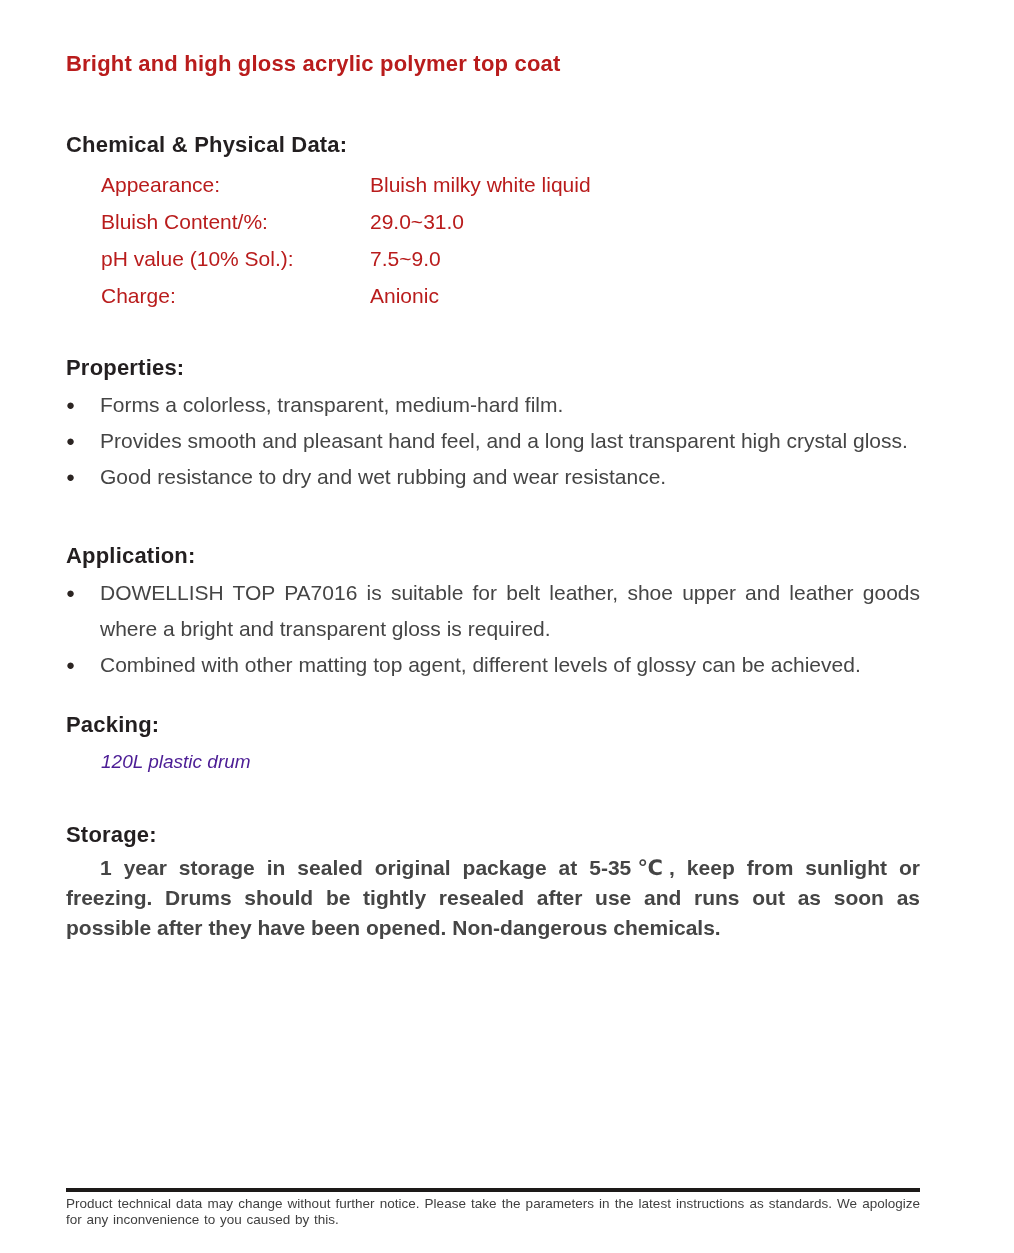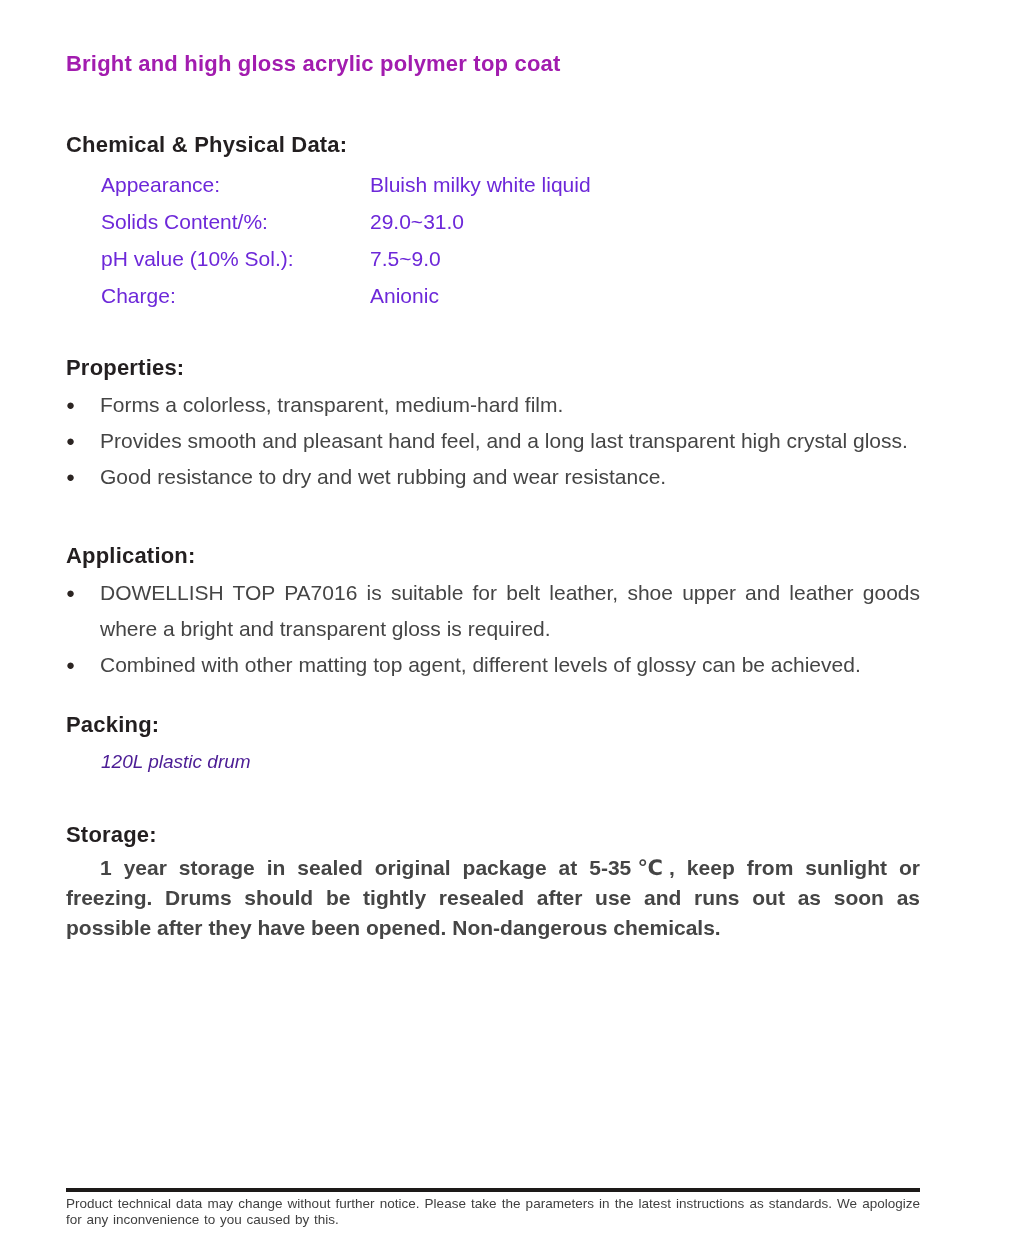--- a/index.html
+++ b/index.html
@@ -19,42 +19,42 @@
     position: absolute;
     left: 66px;
     top: 0;
     width: 854px;
   }
   .doc-title {
     margin-top: 49px;
     font-size: 22px;
     font-weight: 700;
     line-height: 29px;
-    color: #a21caf;
+    color: #b91c1c;
     letter-spacing: 0.2px;
   }
   .section-heading {
     font-size: 22px;
     font-weight: 700;
     line-height: 29px;
     color: #231f20;
     letter-spacing: 0.2px;
   }
   .heading-chemical    { margin-top: 52px; }
   .heading-properties  { margin-top: 39px; }
   .heading-application { margin-top: 46px; }
   .heading-packing     { margin-top: 27px; }
   .heading-storage     { margin-top: 40px; }
 
   .data-rows { margin-top: 7px; }
   .data-row {
     display: flex;
     font-size: 21px;
     line-height: 37px;
-    color: #6d28d9;
+    color: #b91c1c;
   }
   .data-row .row-label {
     width: 304px;
     flex: none;
     padding-left: 35px;
   }
   .data-row .row-value { flex: 1; }
 
   .bullet-list { margin-top: 5px; }
   .bullet-row {
@@ -118,21 +118,21 @@
 
     <h1 class="doc-title">Bright and high gloss acrylic polymer top coat</h1>
 
     <h2 class="section-heading heading-chemical">Chemical &amp; Physical Data:</h2>
     <div class="data-rows">
       <div class="data-row">
         <span class="row-label">Appearance:</span>
         <span class="row-value">Bluish milky white liquid</span>
       </div>
       <div class="data-row">
-        <span class="row-label">Solids Content/%:</span>
+        <span class="row-label">Bluish Content/%:</span>
         <span class="row-value">29.0~31.0</span>
       </div>
       <div class="data-row">
         <span class="row-label">pH value (10% Sol.):</span>
         <span class="row-value">7.5~9.0</span>
       </div>
       <div class="data-row">
         <span class="row-label">Charge:</span>
         <span class="row-value">Anionic</span>
       </div>

